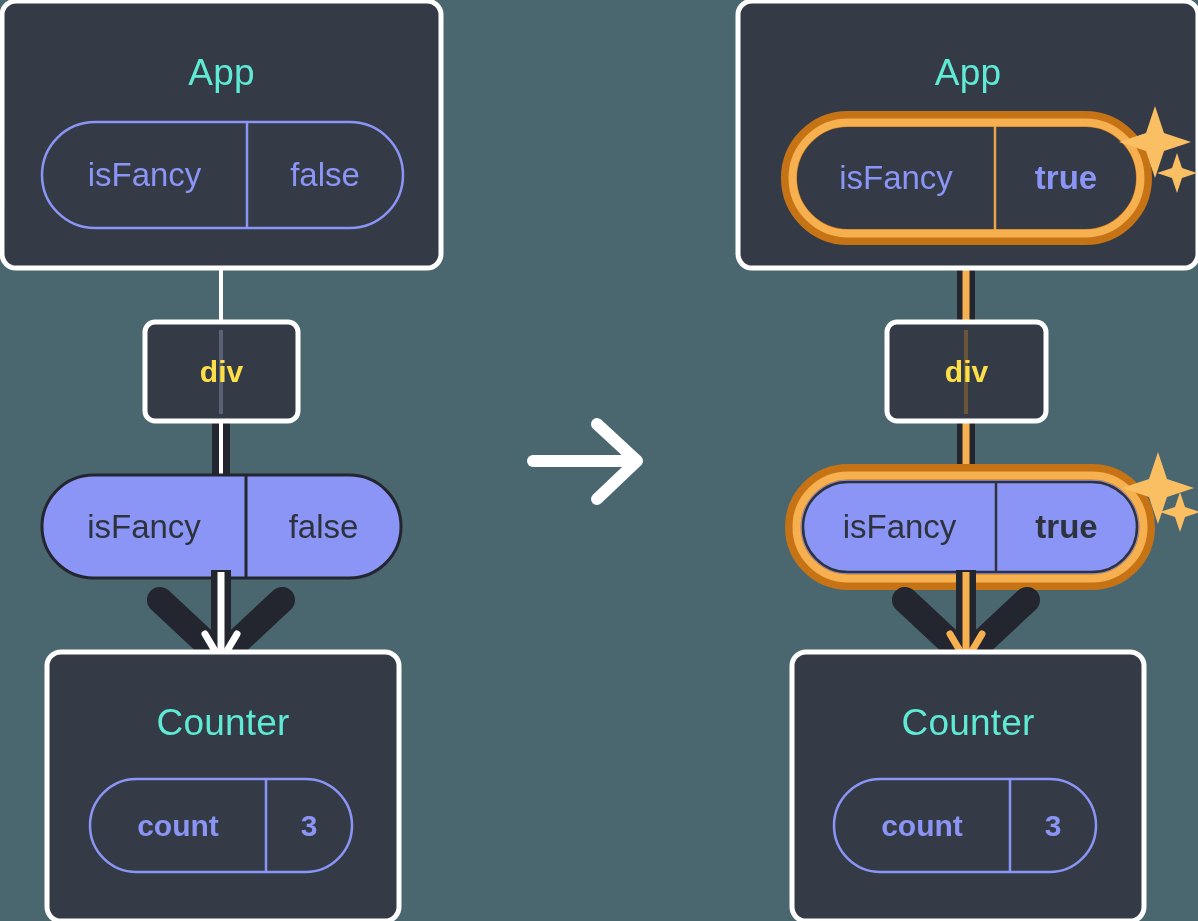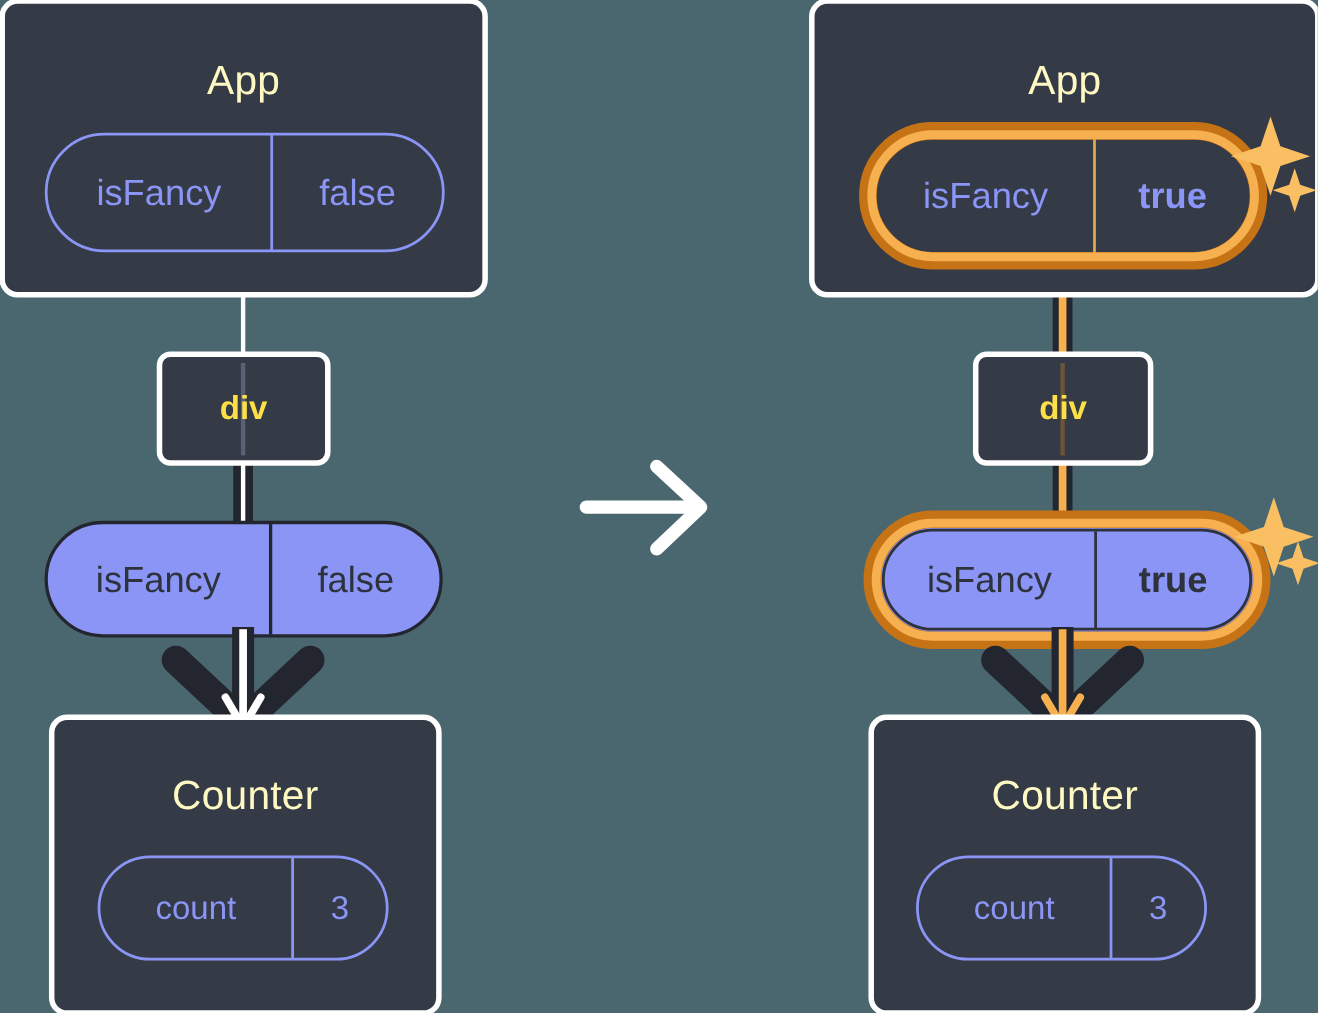--- a/index.html
+++ b/index.html
@@ -26,37 +26,38 @@
   }
   .lbl {
     position: absolute;
     display: flex;
     align-items: center;
     justify-content: center;
     white-space: nowrap;
     pointer-events: none;
   }
   .comp-title {
-    color: #fef9c3;
+    color: #5eead4;
     font-size: 37px;
     letter-spacing: 0.2px;
   }
   .pill-text-dark {
     color: #8b95f5;
     font-size: 33px;
   }
   .pill-text-dark.bold { font-weight: bold; color:#8b95f5; }
   .pill-text-purple {
     color: #2d323d;
     font-size: 33px;
   }
   .pill-text-purple.bold { font-weight: bold; }
   .pill-text-small {
     color: #8b95f5;
     font-size: 30px;
+    font-weight: bold;
   }
   .div-text {
     color: #fde047;
     font-size: 30px;
     font-weight: bold;
   }
 </style>
 </head>
 <body>
 

